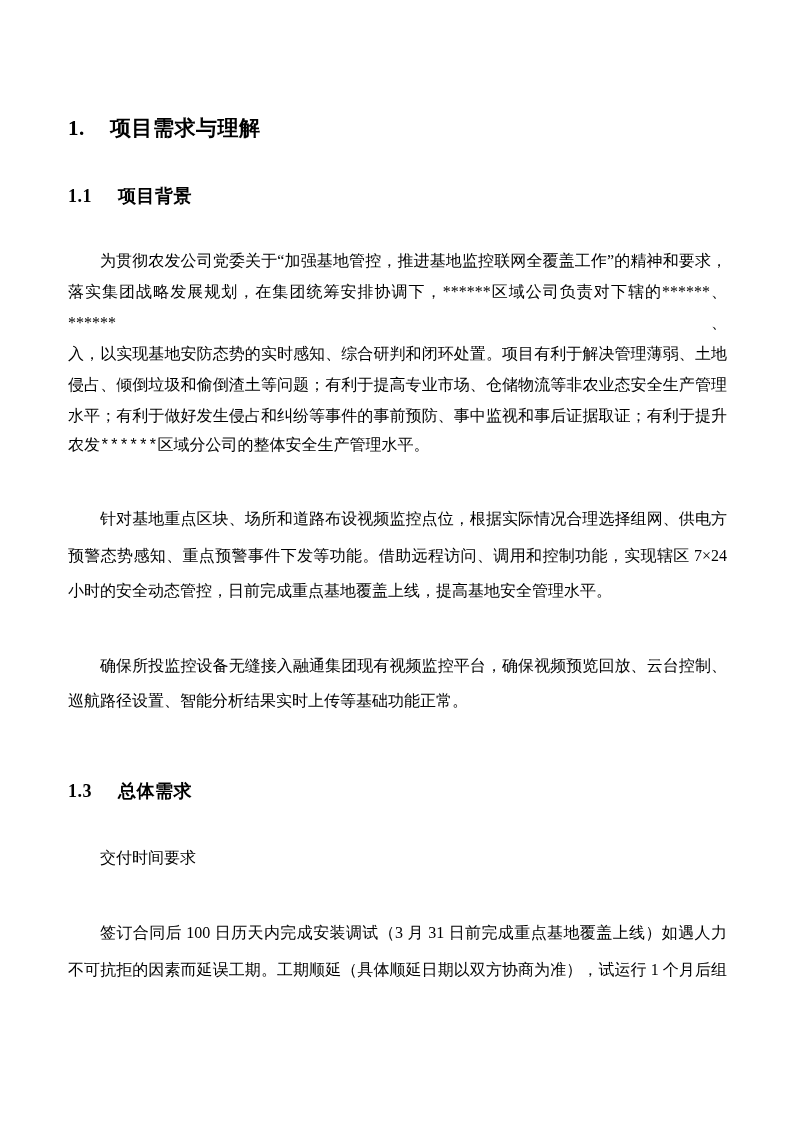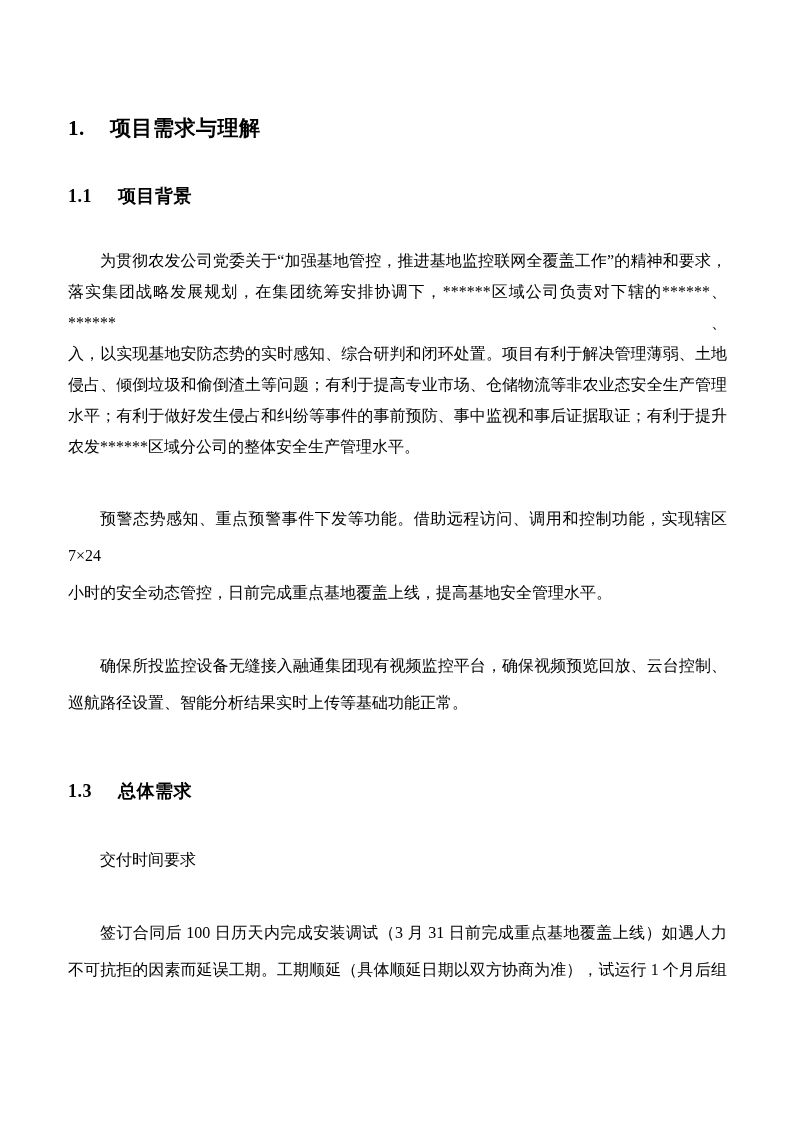--- a/index.html
+++ b/index.html
@@ -48,20 +48,21 @@
   .para {
     font-size: 16px;
     margin: 0;
   }
   .para .line {
     text-align: justify;
     text-align-last: justify;
   }
   .para .line.last {
     text-align-last: left;
+    font-family: Liberation Mono, monospace;
   }
   .para .line:first-child {
     text-indent: 32px;
     margin-top: 36px;
   }
   .para-1 { margin-top: 26px; }
   .para-1 .line { line-height: 31px; }
   .para-2 { margin-top: 38px; }
   .para-2 .line, .para-3 .line, .para-4 .line, .para-5 .line { line-height: 37px; }
   .para-4 { margin-top: 37px; }
@@ -91,20 +92,21 @@
     <div class="line">为贯彻农发公司党委关于“加强基地管控，推进基地监控联网全覆盖工作”的精神和要求，</div>
     <div class="line">落实集团战略发展规划，在集团统筹安排协调下，******区域公司负责对下辖的******、******、</div>
     <div class="line">入，以实现基地安防态势的实时感知、综合研判和闭环处置。项目有利于解决管理薄弱、土地</div>
     <div class="line">侵占、倾倒垃圾和偷倒渣土等问题；有利于提高专业市场、仓储物流等非农业态安全生产管理</div>
     <div class="line">水平；有利于做好发生侵占和纠纷等事件的事前预防、事中监视和事后证据取证；有利于提升</div>
     <div class="line last">农发******区域分公司的整体安全生产管理水平。</div>
   </div>
 
 
   <div class="para para-2">
+    <div class="line">针对基地重点区块、场所和道路布设视频监控点位，根据实际情况合理选择组网、供电方</div>
     <div class="line">预警态势感知、重点预警事件下发等功能。借助远程访问、调用和控制功能，实现辖区 7×24</div>
     <div class="line last">小时的安全动态管控，日前完成重点基地覆盖上线，提高基地安全管理水平。</div>
   </div>
 
   <div class="para para-3">
     <div class="line">确保所投监控设备无缝接入融通集团现有视频监控平台，确保视频预览回放、云台控制、</div>
     <div class="line last">巡航路径设置、智能分析结果实时上传等基础功能正常。</div>
   </div>
 
   <h2 class="h2-13">

